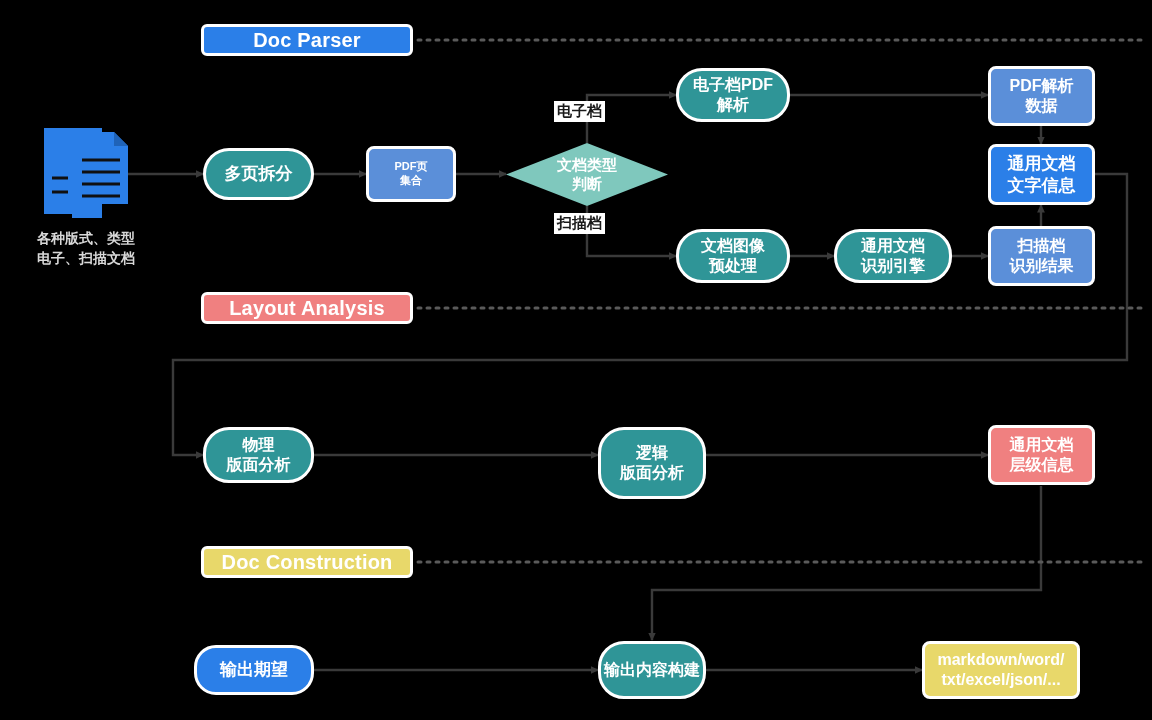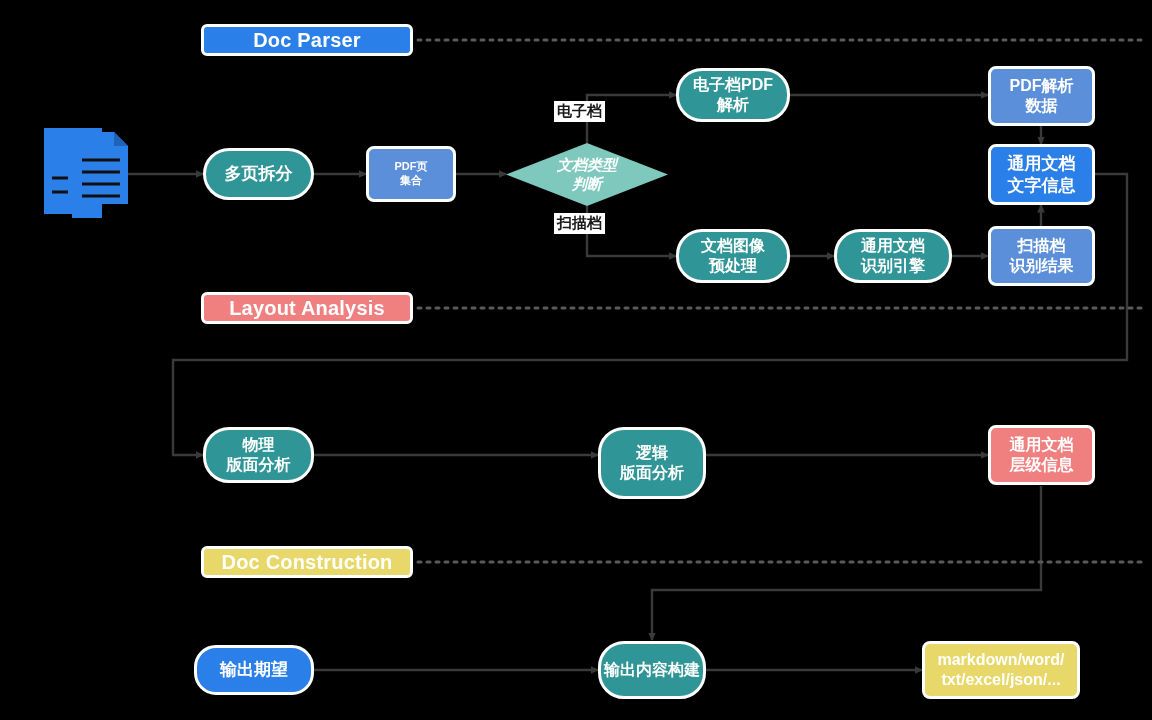--- a/index.html
+++ b/index.html
@@ -29,21 +29,20 @@
   .round-lg{border-radius:26px;}
 
   
   .diamond{
     position:absolute;z-index:3;
     display:flex;align-items:center;justify-content:center;
     text-align:center;color:#fff;font-weight:bold;line-height:1.25;
     background:#7fc8bd;
     clip-path:polygon(50% 0%,100% 50%,50% 100%,0% 50%);
     white-space:pre-line;
-    font-style:italic;
   }
 
   
   .banner{
     position:absolute;z-index:4;box-sizing:border-box;
     display:flex;align-items:center;justify-content:center;
     color:#fff;font-weight:bold;font-size:20px;letter-spacing:.2px;
     border:3px solid #fff;border-radius:6px;
   }
   .banner.b-blue{background:#2b7fe8;}
@@ -141,20 +140,22 @@
         <line x1="40" y1="58" x2="78" y2="58"></line>
         <line x1="40" y1="70" x2="78" y2="70"></line>
       </g>
       <g stroke="#101010" stroke-width="3">
         <line x1="10" y1="52" x2="26" y2="52"></line>
         <line x1="10" y1="66" x2="26" y2="66"></line>
       </g>
       <rect x="60" y="78" width="26" height="14" fill="#000"></rect>
     </svg>
   </div>
+  <div class="caption" style="left:10px;top:228px;width:152px;">各种版式、类型
+电子、扫描文档</div>
 
   <div class="node teal round-lg" style="left:203px;top:148px;width:111px;height:52px;font-size:17px;">多页拆分</div>
 
   <div class="node blue-mid rrect" style="left:366px;top:146px;width:90px;height:56px;font-size:11px;">PDF页
 集合</div>
 
   <div class="diamond" style="left:506px;top:143px;width:162px;height:63px;font-size:15px;">文档类型
 判断</div>
 
   <div class="edge-label" style="left:554px;top:101px;">电子档</div>

